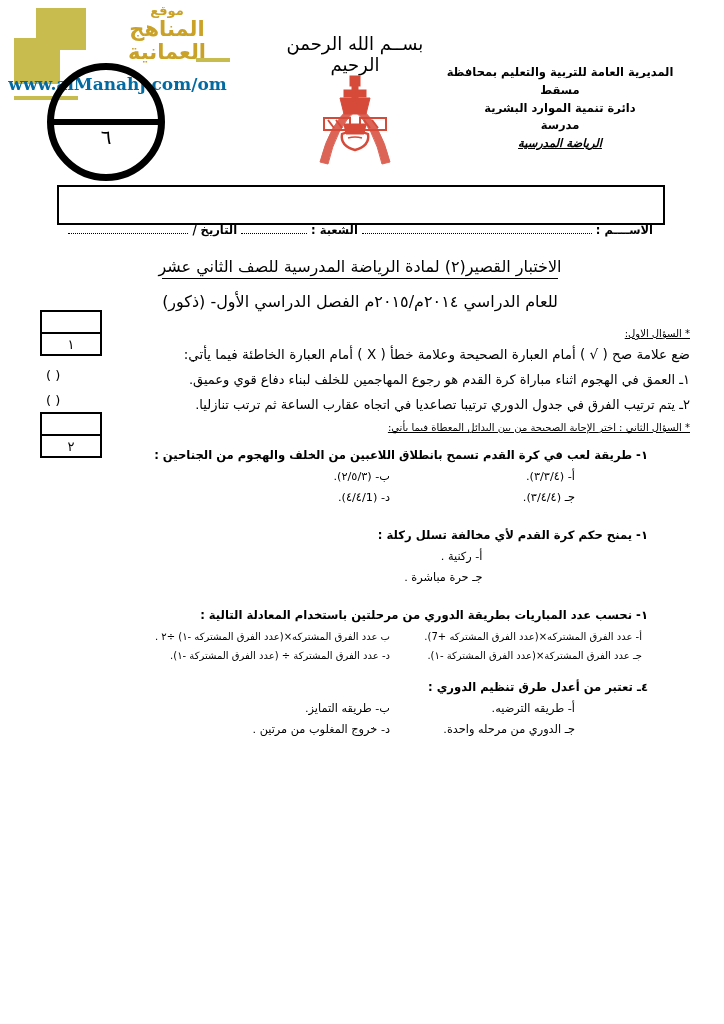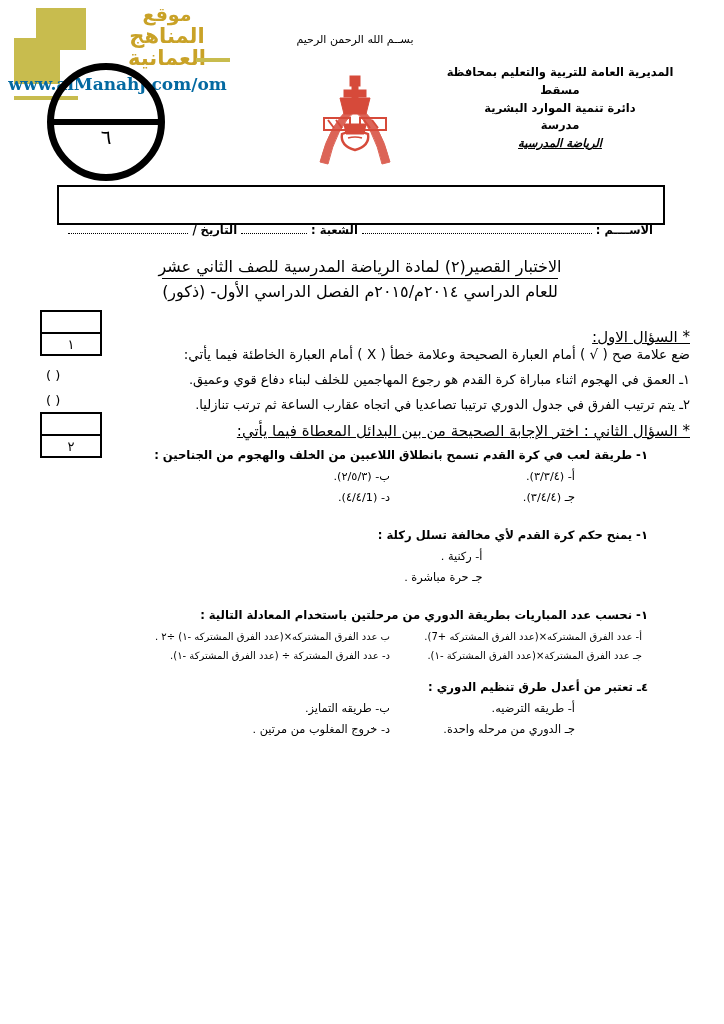--- a/index.html
+++ b/index.html
@@ -10,38 +10,38 @@
   }
   .page{position:relative;width:724px;height:1024px;}
 
   
   .wm-block{position:absolute;left:14px;top:8px;width:72px;height:76px;}
   .wm-block i{position:absolute;background:#c8bc4e;display:block;}
   .wm-sq1{left:22px;top:0;width:50px;height:42px;}
   .wm-sq2{left:0;top:30px;width:46px;height:46px;}
   .wm-ar{position:absolute;left:92px;top:4px;width:150px;text-align:center;
          color:#c9a227;font-weight:bold;line-height:1.08;}
-  .wm-ar .l1{font-size:19px;}
+  .wm-ar .l1{font-size:13px;}
   .wm-ar .l2{font-size:21px;}
   .wm-url{position:absolute;left:0px;top:74px;width:235px;text-align:center;
           color:#0369a1;font-weight:bold;font-size:17px;
           font-family:"DejaVu Serif","Liberation Serif",serif;direction:ltr;}
   .wm-bar{position:absolute;left:14px;top:96px;width:64px;height:4px;background:#c8bc4e;}
   .wm-bar2{position:absolute;left:196px;top:58px;width:34px;height:4px;background:#c8bc4e;}
 
   
   .oval{position:absolute;left:47px;top:63px;width:118px;height:118px;}
   .oval .ring{position:absolute;inset:0;border:7px solid #000;border-radius:50%;}
   .oval .bar{position:absolute;left:2px;top:56px;width:114px;height:6px;background:#000;}
   .oval .num{position:absolute;left:0;top:62px;width:118px;text-align:center;
              font-size:20px;font-family:"DejaVu Sans",sans-serif;}
 
   
   .basmala{position:absolute;left:275px;top:33px;width:160px;text-align:center;
-           font-size:11px;font-family:"DejaVu Sans",sans-serif;}
+           font-size:18px;font-family:"DejaVu Sans",sans-serif;}
   .emblem{position:absolute;left:300px;top:62px;width:110px;height:110px;}
 
   
   .school{position:absolute;right:34px;top:64px;width:260px;text-align:center;
           font-size:11.5px;line-height:1.55;font-weight:bold;}
   .school .u{text-decoration:underline;font-style:italic;}
 
   
   .idbox{position:absolute;left:57px;top:185px;width:608px;height:40px;
          border:2.5px solid #000;box-sizing:border-box;}
@@ -49,32 +49,32 @@
          display:flex;flex-direction:row;align-items:baseline;gap:4px;font-weight:bold;}
   .lbl{white-space:nowrap;margin-top:28px;}
   .dots{flex:0 0 auto;border-bottom:1px dotted #000;height:11px;}
   .d-name{width:230px;}
   .d-class{width:66px;}
   .d-date{width:120px;}
 
   
   .title{position:absolute;left:140px;top:255px;width:440px;text-align:center;
          font-size:16px;line-height:1.45;}
-  .title .l2{display:inline-block;border-top:1.5px solid #000;padding-top:1px;}
+  .title .l2{display:inline-block;border-top:1.5px solid #000;padding-top:11px;}
 
   
   .scorebox{position:absolute;left:40px;width:62px;border:2.5px solid #000;box-sizing:border-box;}
   .scorebox .c{height:20px;border-bottom:2.5px solid #000;}
   .scorebox .c:last-child{border-bottom:none;display:flex;align-items:center;
         justify-content:center;font-size:13px;}
   .sb1{top:310px;}
   .sb2{top:412px;}
 
   
-  .q-head{position:absolute;right:34px;font-size:15px;font-weight:normal;}
+  .q-head{position:absolute;right:34px;font-size:10px;font-weight:normal;}
   .q-head .u{text-decoration:underline;}
   .q1h{top:328px;}
   .q1i{position:absolute;right:34px;top:346px;font-size:13.5px;}
   .q2h{top:422px;}
 
   .tfrow{position:absolute;right:34px;font-size:13px;line-height:1.6;width:560px;}
   .tf1{top:370px;}
   .tf2{top:395px;}
   .tfmark{position:absolute;left:46px;font-size:13px;}
   .m1{top:368px;}

